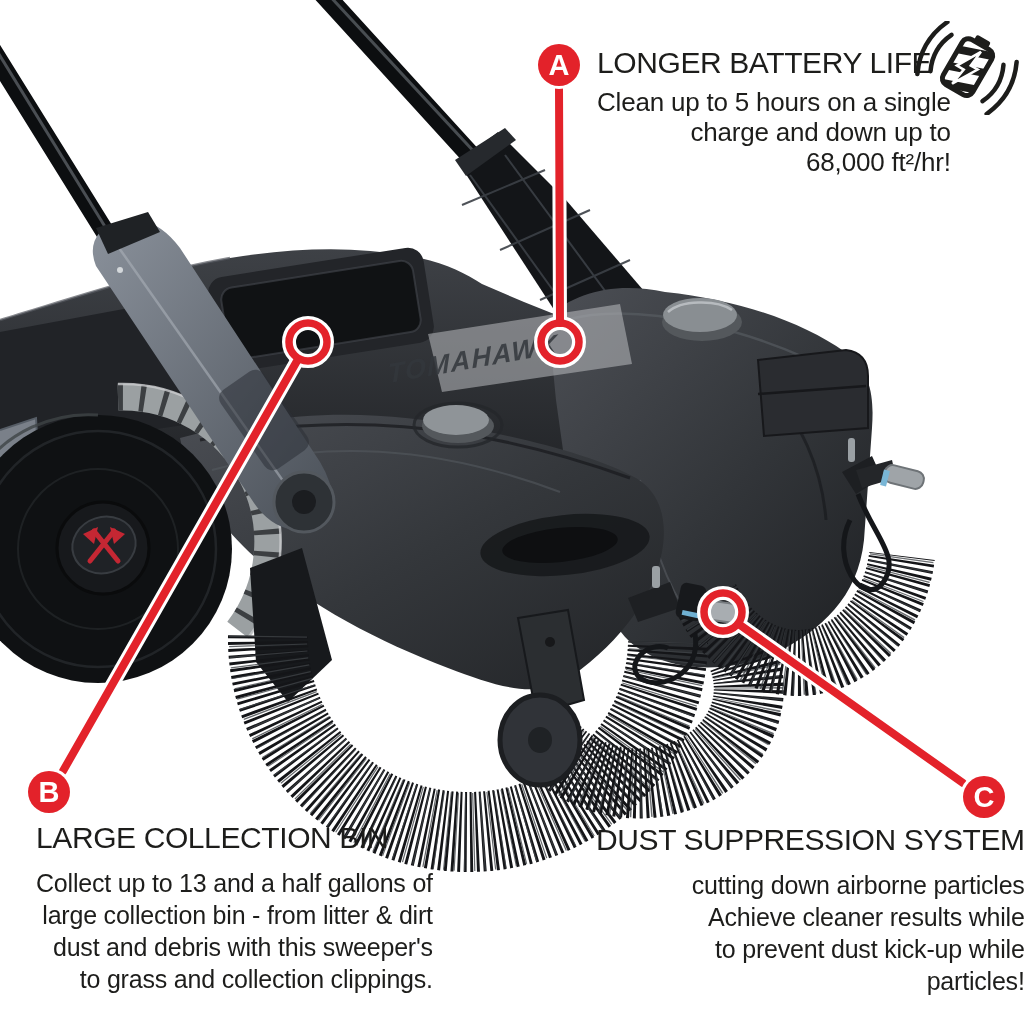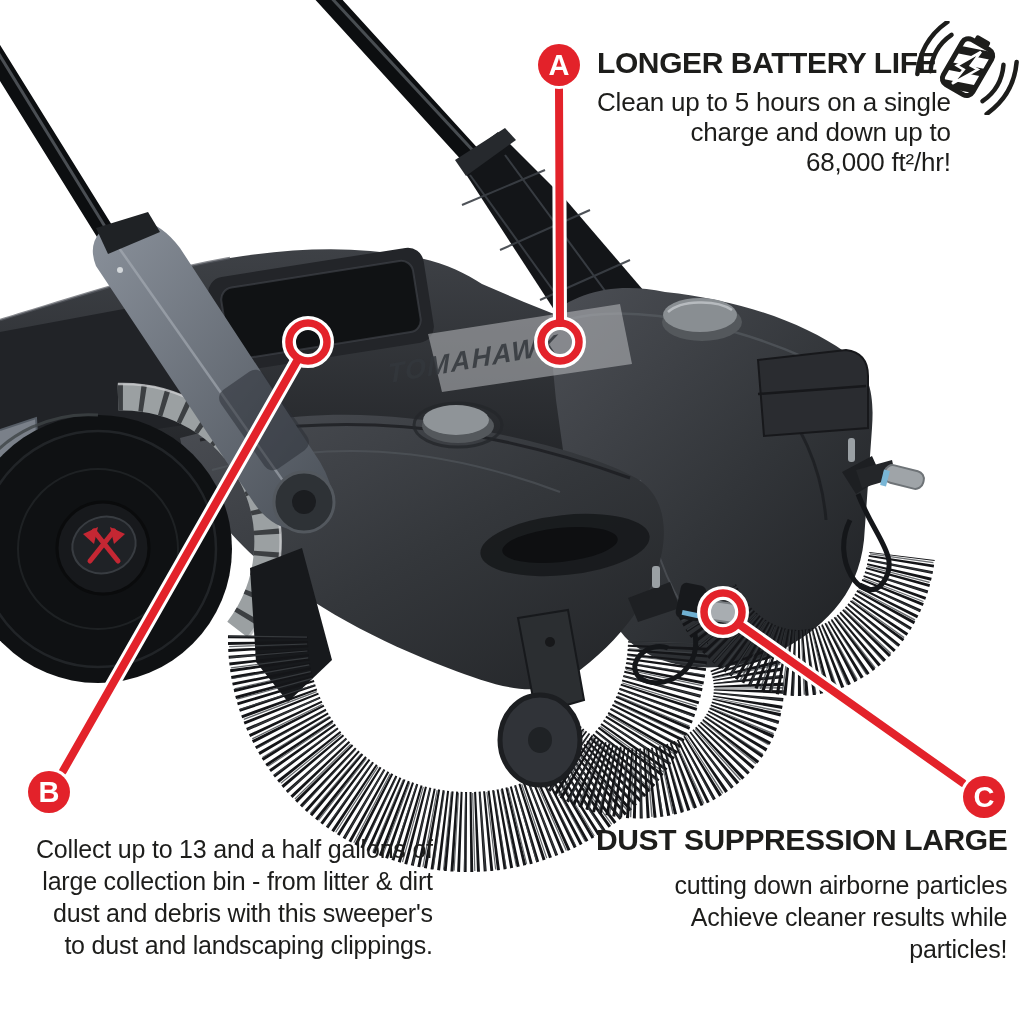--- a/index.html
+++ b/index.html
@@ -4,21 +4,21 @@
 <style>
   html,body{margin:0;padding:0;background:#ffffff;}
   .canvas{position:relative;width:1024px;height:1024px;background:#fff;overflow:hidden;
           font-family:"Liberation Sans",sans-serif;color:#1d1d1b;}
   svg{position:absolute;left:0;top:0;}
   .badge{position:absolute;width:42px;height:42px;border-radius:50%;
          background:#e3222a;box-shadow:0 0 0 3px #ffffff;
          display:flex;align-items:center;justify-content:center;
          color:#fff;font-weight:700;font-size:29px;line-height:1;}
   .co{position:absolute;}
-  .co-title{font-weight:700;font-size:30px;line-height:34px;letter-spacing:-0.4px;
+  .co-title{font-weight:400;font-size:30px;line-height:34px;letter-spacing:-0.4px;
             white-space:nowrap;color:#1d1d1b;}
   .co-line{font-size:25px;line-height:32px;letter-spacing:-0.2px;white-space:nowrap;color:#1d1d1b;text-align:right;}
   #co-a .co-line{font-size:26px;line-height:30px;}
   #co-a .co-body{margin-top:7px;}
   #co-b .co-body,#co-c .co-body{margin-top:12px;}
 </style>
 </head>
 <body>
 
 <div class="canvas">
@@ -236,30 +236,32 @@
   <div class="co" id="co-a" style="left:597px;top:46px;">
     <div class="co-title">LONGER BATTERY LIFE</div>
     <div class="co-body">
       <div class="co-line">Clean up to 5 hours on a single</div>
       <div class="co-line">charge and down up to</div>
       <div class="co-line">68,000 ft²/hr!</div>
     </div>
   </div>
 
   <div class="co" id="co-b" style="left:36px;top:821px;">
+    <div class="co-title">LARGE COLLECTION BIN</div>
     <div class="co-body">
       <div class="co-line">Collect up to 13 and a half gallons of</div>
       <div class="co-line">large collection bin - from litter &amp; dirt</div>
       <div class="co-line">dust and debris with this sweeper's</div>
-      <div class="co-line">to dust and landscaping clippings.</div>
+      <div class="co-line">to grass and collection clippings.</div>
     </div>
   </div>
 
   <div class="co" id="co-c" style="left:596px;top:823px;">
-    <div class="co-title">DUST SUPPRESSION LARGE</div>
+    <div class="co-title">DUST SUPPRESSION SYSTEM</div>
     <div class="co-body">
       <div class="co-line">cutting down airborne particles</div>
       <div class="co-line">Achieve cleaner results while</div>
+      <div class="co-line">to prevent dust kick-up while</div>
       <div class="co-line">particles!</div>
     </div>
   </div>
 
 </div>
 
 </body></html>

